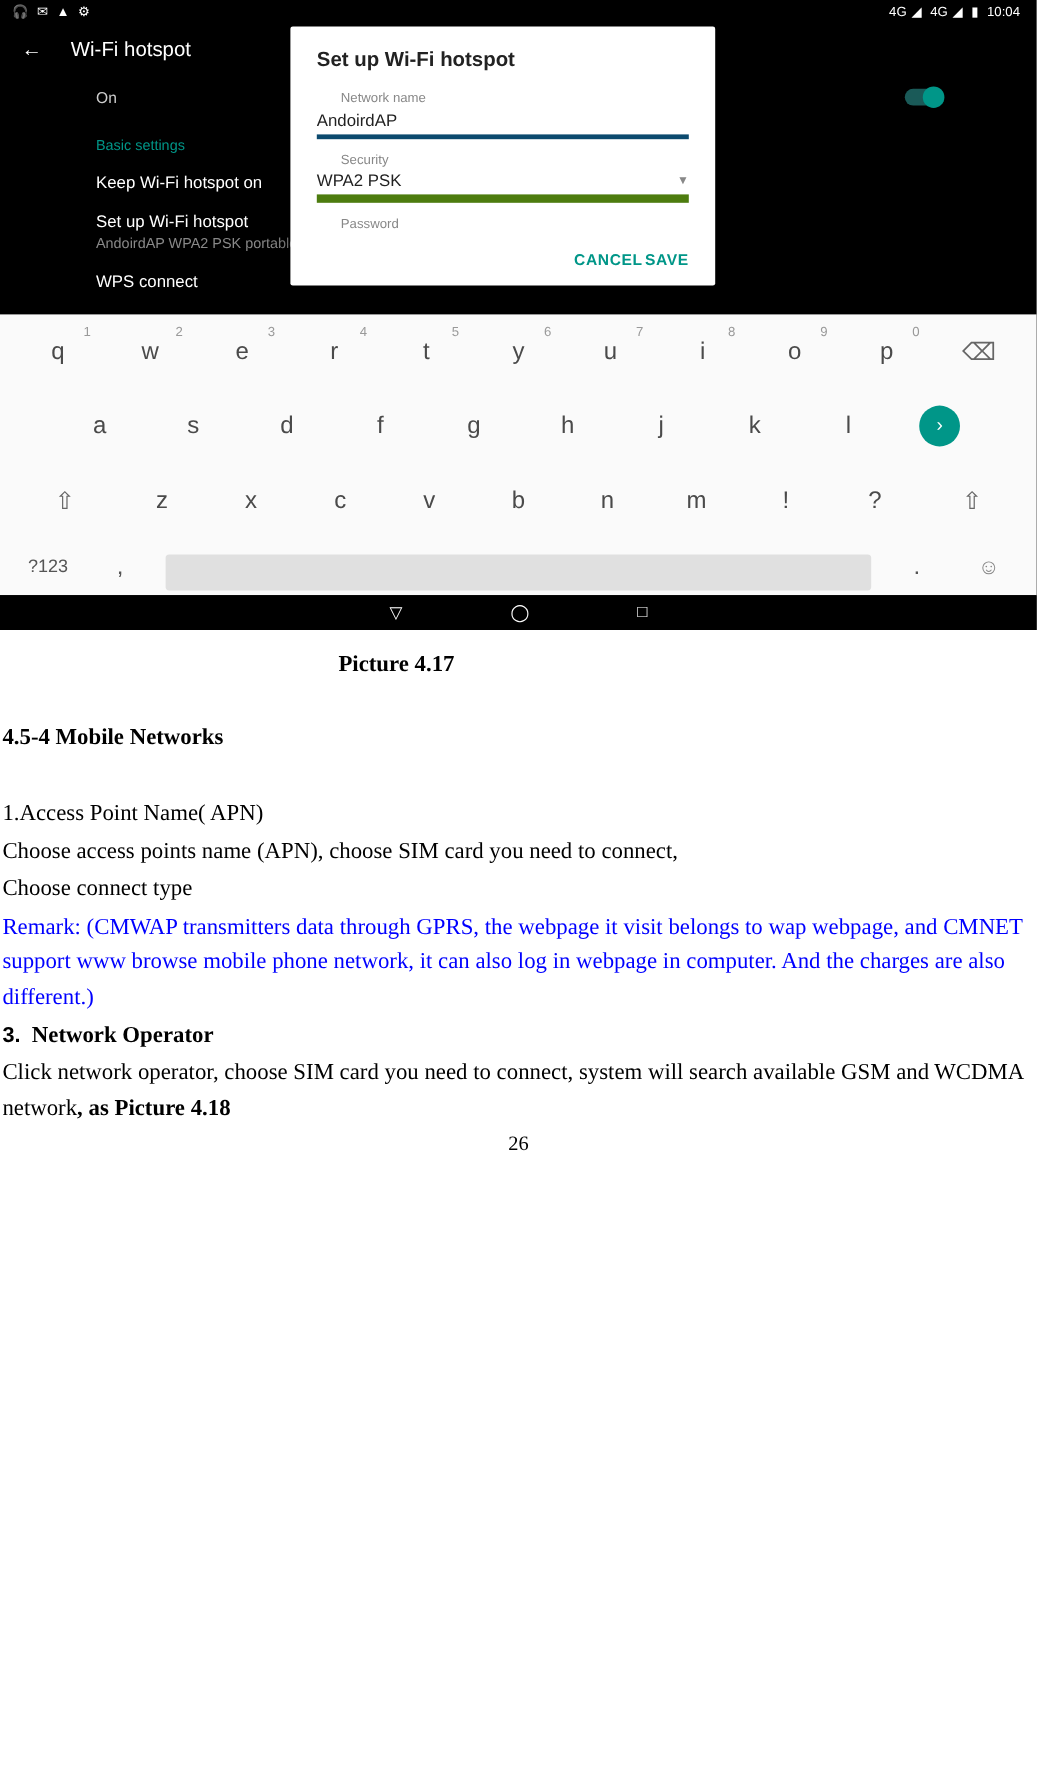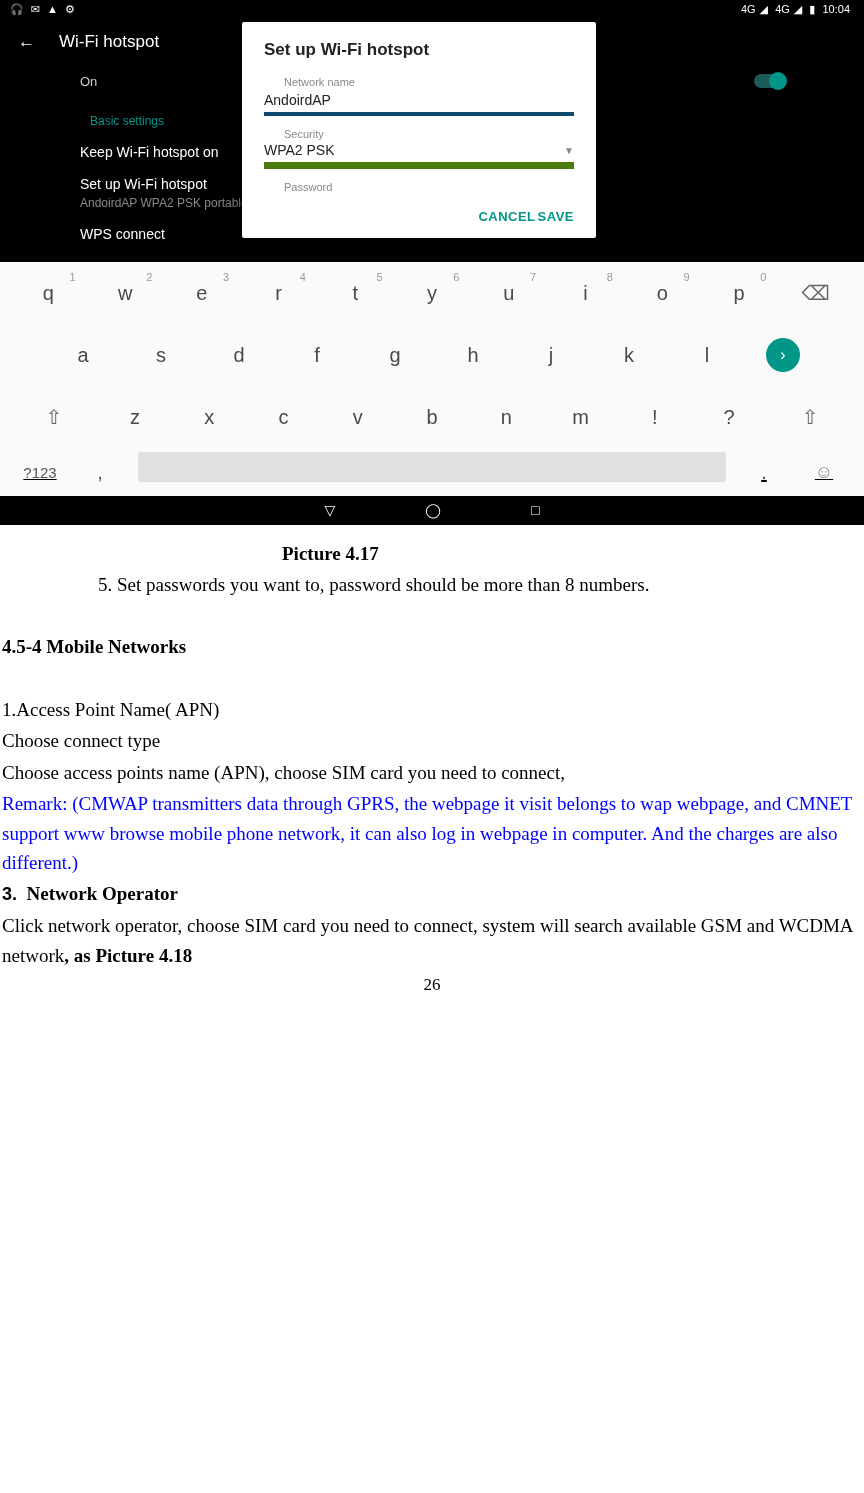--- a/index.html
+++ b/index.html
@@ -11,21 +11,21 @@
   .statusbar { height: 18px; display: flex; justify-content: space-between; align-items: center; padding: 0 10px; color: #fff; font-size: 11px; font-family: Arial, sans-serif; }
   .statusbar .left span, .statusbar .right span { margin-right: 4px; }
 
   .appbar { height: 48px; display: flex; align-items: center; color: #fff; font-family: Arial, sans-serif; font-size: 17px; padding-left: 18px; }
   .appbar .backarrow { margin-right: 24px; }
 
   .settings-body { position: absolute; left: 0; right: 0; top: 66px; padding: 0 80px; font-family: Arial, sans-serif; font-size: 13px; }
   .settings-body .row { display: flex; justify-content: space-between; align-items: center; height: 30px; color: #ccc; }
   .settings-body .toggle { width: 30px; height: 14px; background: #1a5a58; border-radius: 7px; position: relative; }
   .settings-body .toggle::after { content: ""; position: absolute; right: -3px; top: -2px; width: 18px; height: 18px; border-radius: 50%; background: #009688; }
-  .settings-body .section { color: #009688; font-weight: 500; margin-top: 18px; font-size: 12px; margin-left: 10px;}
+  .settings-body .section { color: #009688; font-weight: 500; margin-top: 18px; font-size: 12px;}
   .settings-body .item { color: #fff; margin-top: 16px; font-size: 14px; }
   .settings-body .sub { color: #888; font-size: 12px; margin-top:4px;}
 
   
   .dialog { position: absolute; left: 242px; top: 22px; width: 354px; background: #fff; border-radius: 2px; box-shadow: 0 8px 20px rgba(0,0,0,.5); font-family: Arial, sans-serif; padding: 18px 22px 6px; }
   .dialog .title { font-size: 17px; font-weight: 600; color: #222; margin-bottom: 16px; }
   .dialog .label { font-size: 11px; color: #888; margin-top: 6px; margin-left: 20px; }
   .dialog .input { border: none; border-bottom: 4px solid #0c4a6e; font-size: 14px; padding: 4px 0 4px; width: 100%; color: #222;}
   .dialog .select { display:flex; justify-content:space-between; align-items:center; border-bottom: 7px solid #4d7c0f; font-size: 14px; padding: 2px 0 4px; color:#222;}
   .dialog .select .arrow { font-size: 10px; color:#888;}
@@ -34,21 +34,21 @@
 
   
   .keyboard { position: absolute; left: 0; right: 0; bottom: 29px; background: #fafafa; font-family: Arial, sans-serif; }
   .krow { display: flex; padding: 4px 10px; align-items:flex-end;}
   .key { flex: 1; height: 48px; margin: 3px; border-radius: 3px; display: flex; justify-content: center; align-items: center; font-size: 20px; color: #4a4a4a; position:relative;}
   .key .hint { position:absolute; top:2px; right:8px; font-size:11px; color:#999;}
   .krow.r2 { padding: 4px 44px;}
   .krow.r3 .wide, .krow.r4 .wide { flex:1.2;}
   .key.special { color:#666;}
   .key.go { background:#009688; border-radius:50%; width:34px; height:34px; flex:0 0 34px; color:#fff; font-size:16px; align-self:center; margin-left:20px; margin-right:20px;}
-  .spacebar-row { display:flex; align-items:flex-start; padding:4px 10px;text-decoration:underline;}
+  .spacebar-row { display:flex; align-items:flex-end; padding:4px 10px;}
   .spacebar-row .sym { width:60px; height:40px; display:flex; justify-content:center; align-items:center; font-size:15px; color:#555;}
   .spacebar-row .comma { width:60px; height:40px; display:flex; justify-content:center; align-items:center; font-size:20px; color:#555;}
   .spacebar-row .space { flex:1; height:30px; background:#e0e0e0; border-radius:3px; margin:0 8px;}
   .spacebar-row .dot { width:60px; height:40px; display:flex; justify-content:center; align-items:center; font-size:20px; color:#555;}
   .spacebar-row .emoji { width:60px; height:40px; display:flex; justify-content:center; align-items:center; font-size:18px; color:#888;}
 
   .navbar { position:absolute; bottom:0; left:0; right:0; height:29px; background:#000; display:flex; justify-content:center; gap:90px; align-items:center; color:#fff;}
   .navbar span { font-size:14px;}
 
   
@@ -166,26 +166,23 @@
   <div class="navbar">
     <span>▽</span>
     <span>◯</span>
     <span>□</span>
   </div>
 </div>
 
 <div class="doc">
   <p class="caption">Picture 4.17</p>
 
-  <ol class="num5">
-      <li>Set passwords you want to, password should be more than 8 numbers.</li>
-    </ol>
   <p class="h">4.5-4 Mobile Networks</p>
   <p>&nbsp;</p>
   <p>1.Access Point Name( APN)</p>
+  <p>Choose access points name (APN), choose SIM card you need to connect,</p>
   <p>Choose connect type</p>
-  <p>Choose access points name (APN), choose SIM card you need to connect,</p>
   <p class="remark">Remark: (CMWAP transmitters data through GPRS, the webpage it visit belongs to wap webpage, and CMNET support www browse mobile phone network, it can also log in webpage in computer. And the charges are also different.)</p>
   <p><span class="num3">3.</span>&nbsp;&nbsp;<span class="h">Network Operator</span></p>
   <p><span>Click network operator, choose SIM card you need to connect, system will search available GSM and WCDMA network</span><span class="h">, as Picture 4.18</span></p>
 
   <p class="pagenum">26</p>
 </div>
 
 </body></html>

